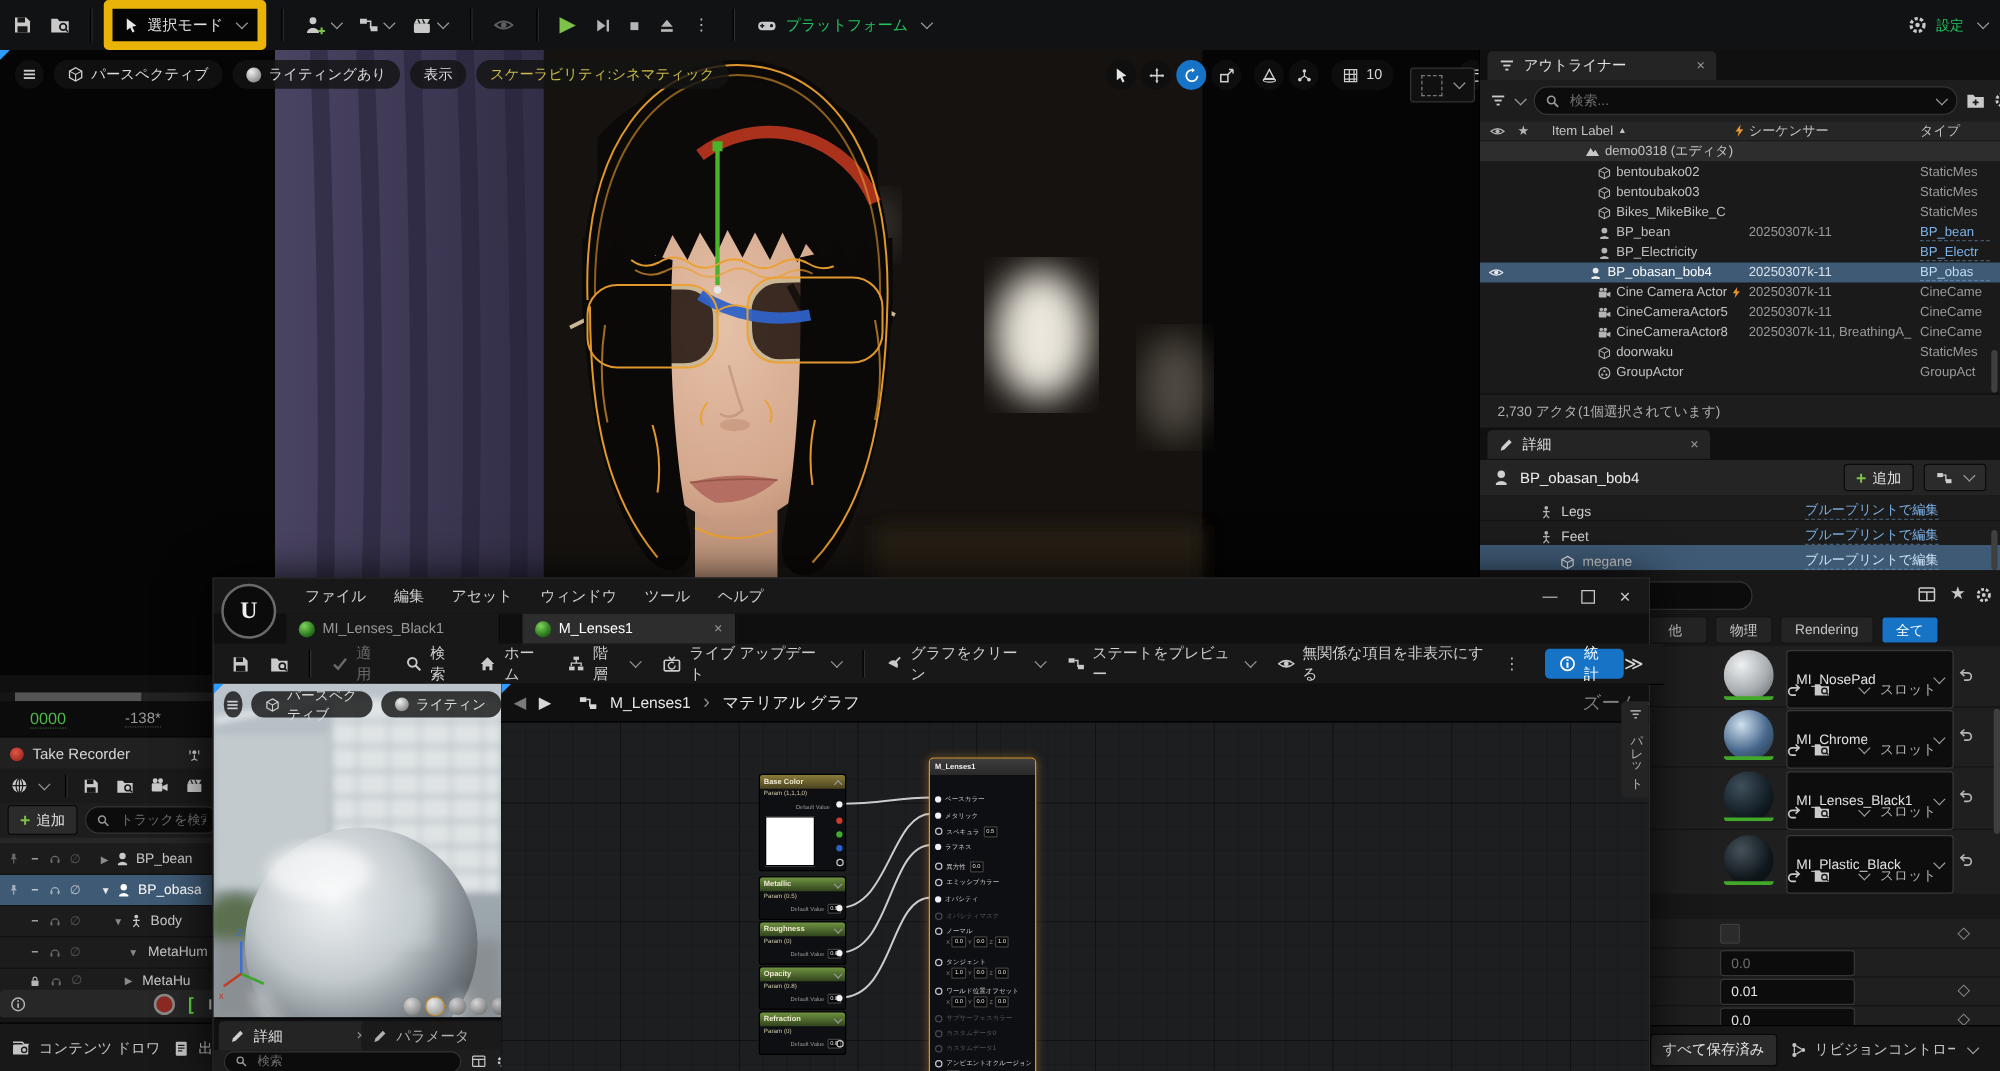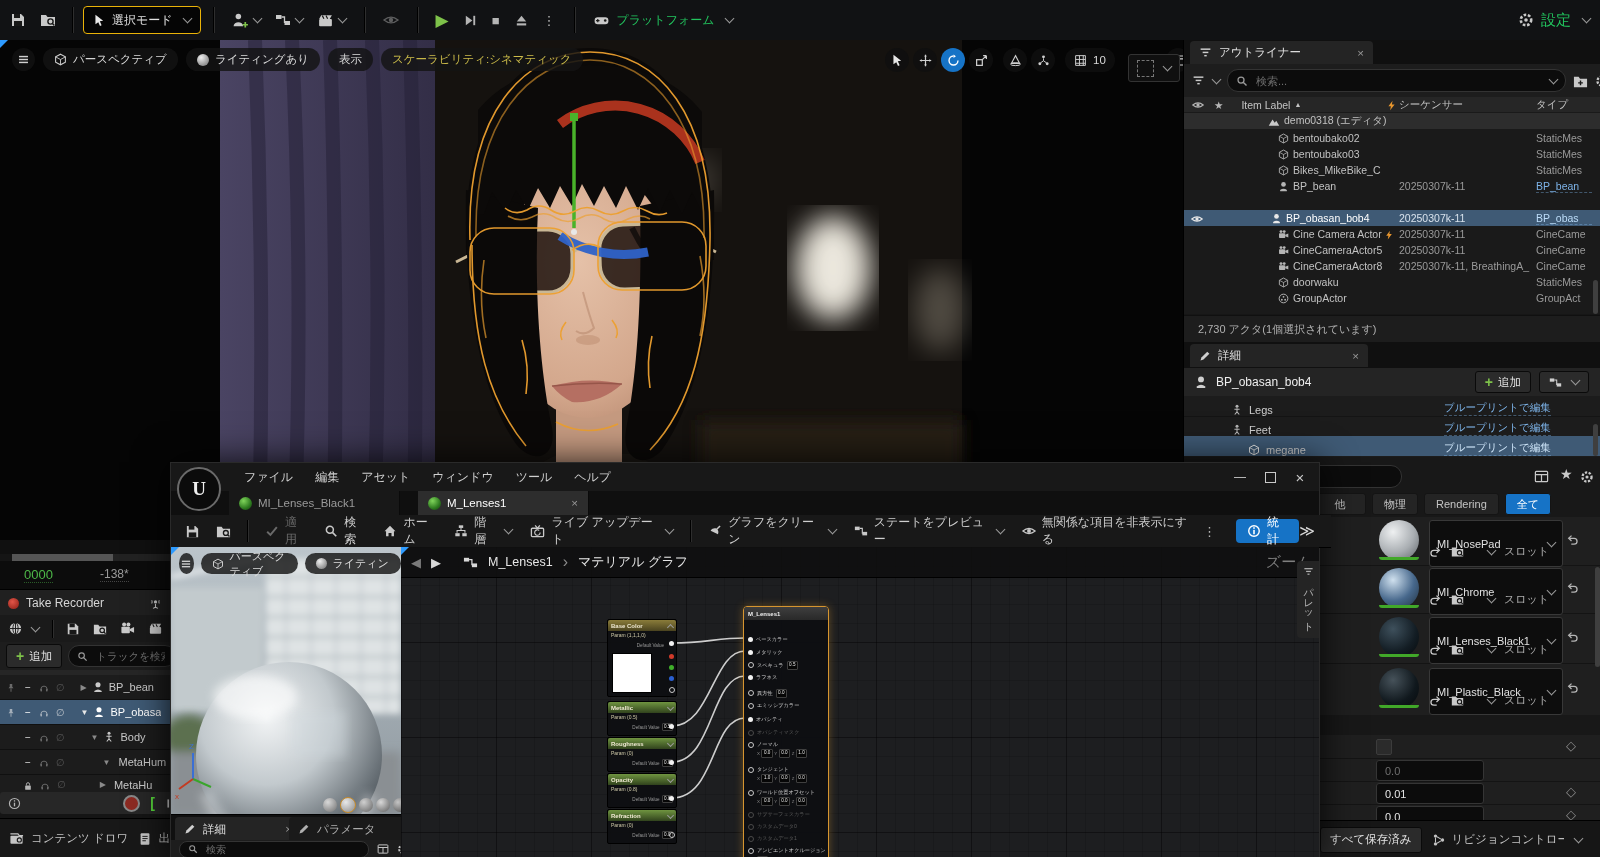--- a/index.html
+++ b/index.html
@@ -11,21 +11,21 @@
   .chv{width:6px;height:6px;border-right:1.5px solid #9a9a9a;border-bottom:1.5px solid #9a9a9a;
     transform:rotate(45deg);display:inline-block;flex:none;margin:-3px 0 0 5px;}
   .chvup{transform:rotate(-135deg);margin-top:3px;}
   .sep{width:1px;background:#000;box-shadow:1px 0 0 #2e2e2e;}
   .cbtn{width:23px;height:23px;border-radius:50%;background:rgba(18,18,18,.8);display:flex;
     align-items:center;justify-content:center;}
   .blue-corner{width:0;height:0;border-left:8px solid #2e9bff;border-bottom:8px solid transparent;}
   
   #top-toolbar{left:0;top:0;width:1600px;height:40px;background:#111214;border-bottom:1px solid #000;}
   .tbico{display:flex;align-items:center;justify-content:center;height:28px;padding:0 6px;color:#22c55e;}
-  .mode-pill{background:#050505;border:1px solid #eab308;border-radius:4px;height:26px;display:flex;
+  .mode-pill{background:#050505;border:7px solid #eab308;border-radius:4px;height:26px;display:flex;
     align-items:center;padding:0 9px;font-size:12px;color:#e0e0e0;gap:6px;}
   
   #viewport{left:0;top:40px;width:1183px;height:500px;background:#050505;z-index:1;}
   .vp-pill{background:rgba(20,20,20,.82);border-radius:12px;height:23px;display:flex;align-items:center;
     padding:0 11px;font-size:11.5px;color:#dcdcdc;gap:6px;}
   .vt-btn{width:24px;height:24px;border-radius:50%;background:rgba(15,15,15,.85);display:flex;
     align-items:center;justify-content:center;color:#cfcfcf;}
   .vt-on{background:#1673c6;color:#fff;}
   
   #right-panel{left:1183px;top:40px;width:417px;height:817px;background:#161616;z-index:2;border-left:1px solid #000;}
@@ -377,21 +377,21 @@
   <span class="tbico" style="color:#b5b5b5;font-size:13px;">⋮</span>
   <span class="sep" style="height:26px;margin:0 10px;"></span>
   <span class="tbico" style="gap:7px;font-size:12px;">
     <svg class="i" width="17" height="17" color="#c9c9c9">
         <use href="#i-gamepad"></use>
       </svg>
     <span>プラットフォーム</span>
     <span class="chv"></span>
   </span>
   <div style="flex:1"></div>
-  <span class="tbico" style="gap:7px;font-size:15px;margin-right:8px;">
+  <span class="tbico" style="gap:7px;font-size:11px;margin-right:8px;">
     <svg class="i" width="16" height="16" color="#c9c9c9">
         <use href="#i-gear"></use>
       </svg>
     <span>設定</span>
     <span class="chv"></span>
   </span>
 </div>
 
 <div class="ab" id="viewport">
 
@@ -616,20 +616,27 @@
       <span class="lbl">Bikes_MikeBike_C</span>
       <span class="coltype">StaticMes</span>
     </div>
     <div class="olrow ab" style="left:0;top:66px;width:417px;">
       <span style="margin-left:94px;"><svg class="i" width="11" height="11" color="#b5b5b5">
             <use href="#i-pawn"></use>
           </svg></span>
       <span class="lbl">BP_bean</span>
       <span class="colseq">20250307k-11</span>
       <span class="coltype linkb">BP_bean</span>
+    </div>
+    <div class="olrow ab" style="left:0;top:82px;width:417px;">
+      <span style="margin-left:94px;"><svg class="i" width="11" height="11" color="#b5b5b5">
+            <use href="#i-pawn"></use>
+          </svg></span>
+      <span class="lbl">BP_Electricity</span>
+      <span class="coltype linkb">BP_Electr</span>
     </div>
     <div class="olrow olsel ab" style="left:0;top:98px;width:417px;">
       <span style="margin-left:7px;"><svg class="i" width="12" height="12" color="#e8e8e8">
             <use href="#i-eye"></use>
           </svg></span>
       <span style="margin-left:68px;"><svg class="i" width="11" height="11" color="#e8e8e8">
             <use href="#i-pawn"></use>
           </svg></span>
       <span class="lbl">BP_obasan_bob4</span>
       <span class="colseq" style="color:#d8e2ec;">20250307k-11</span>

